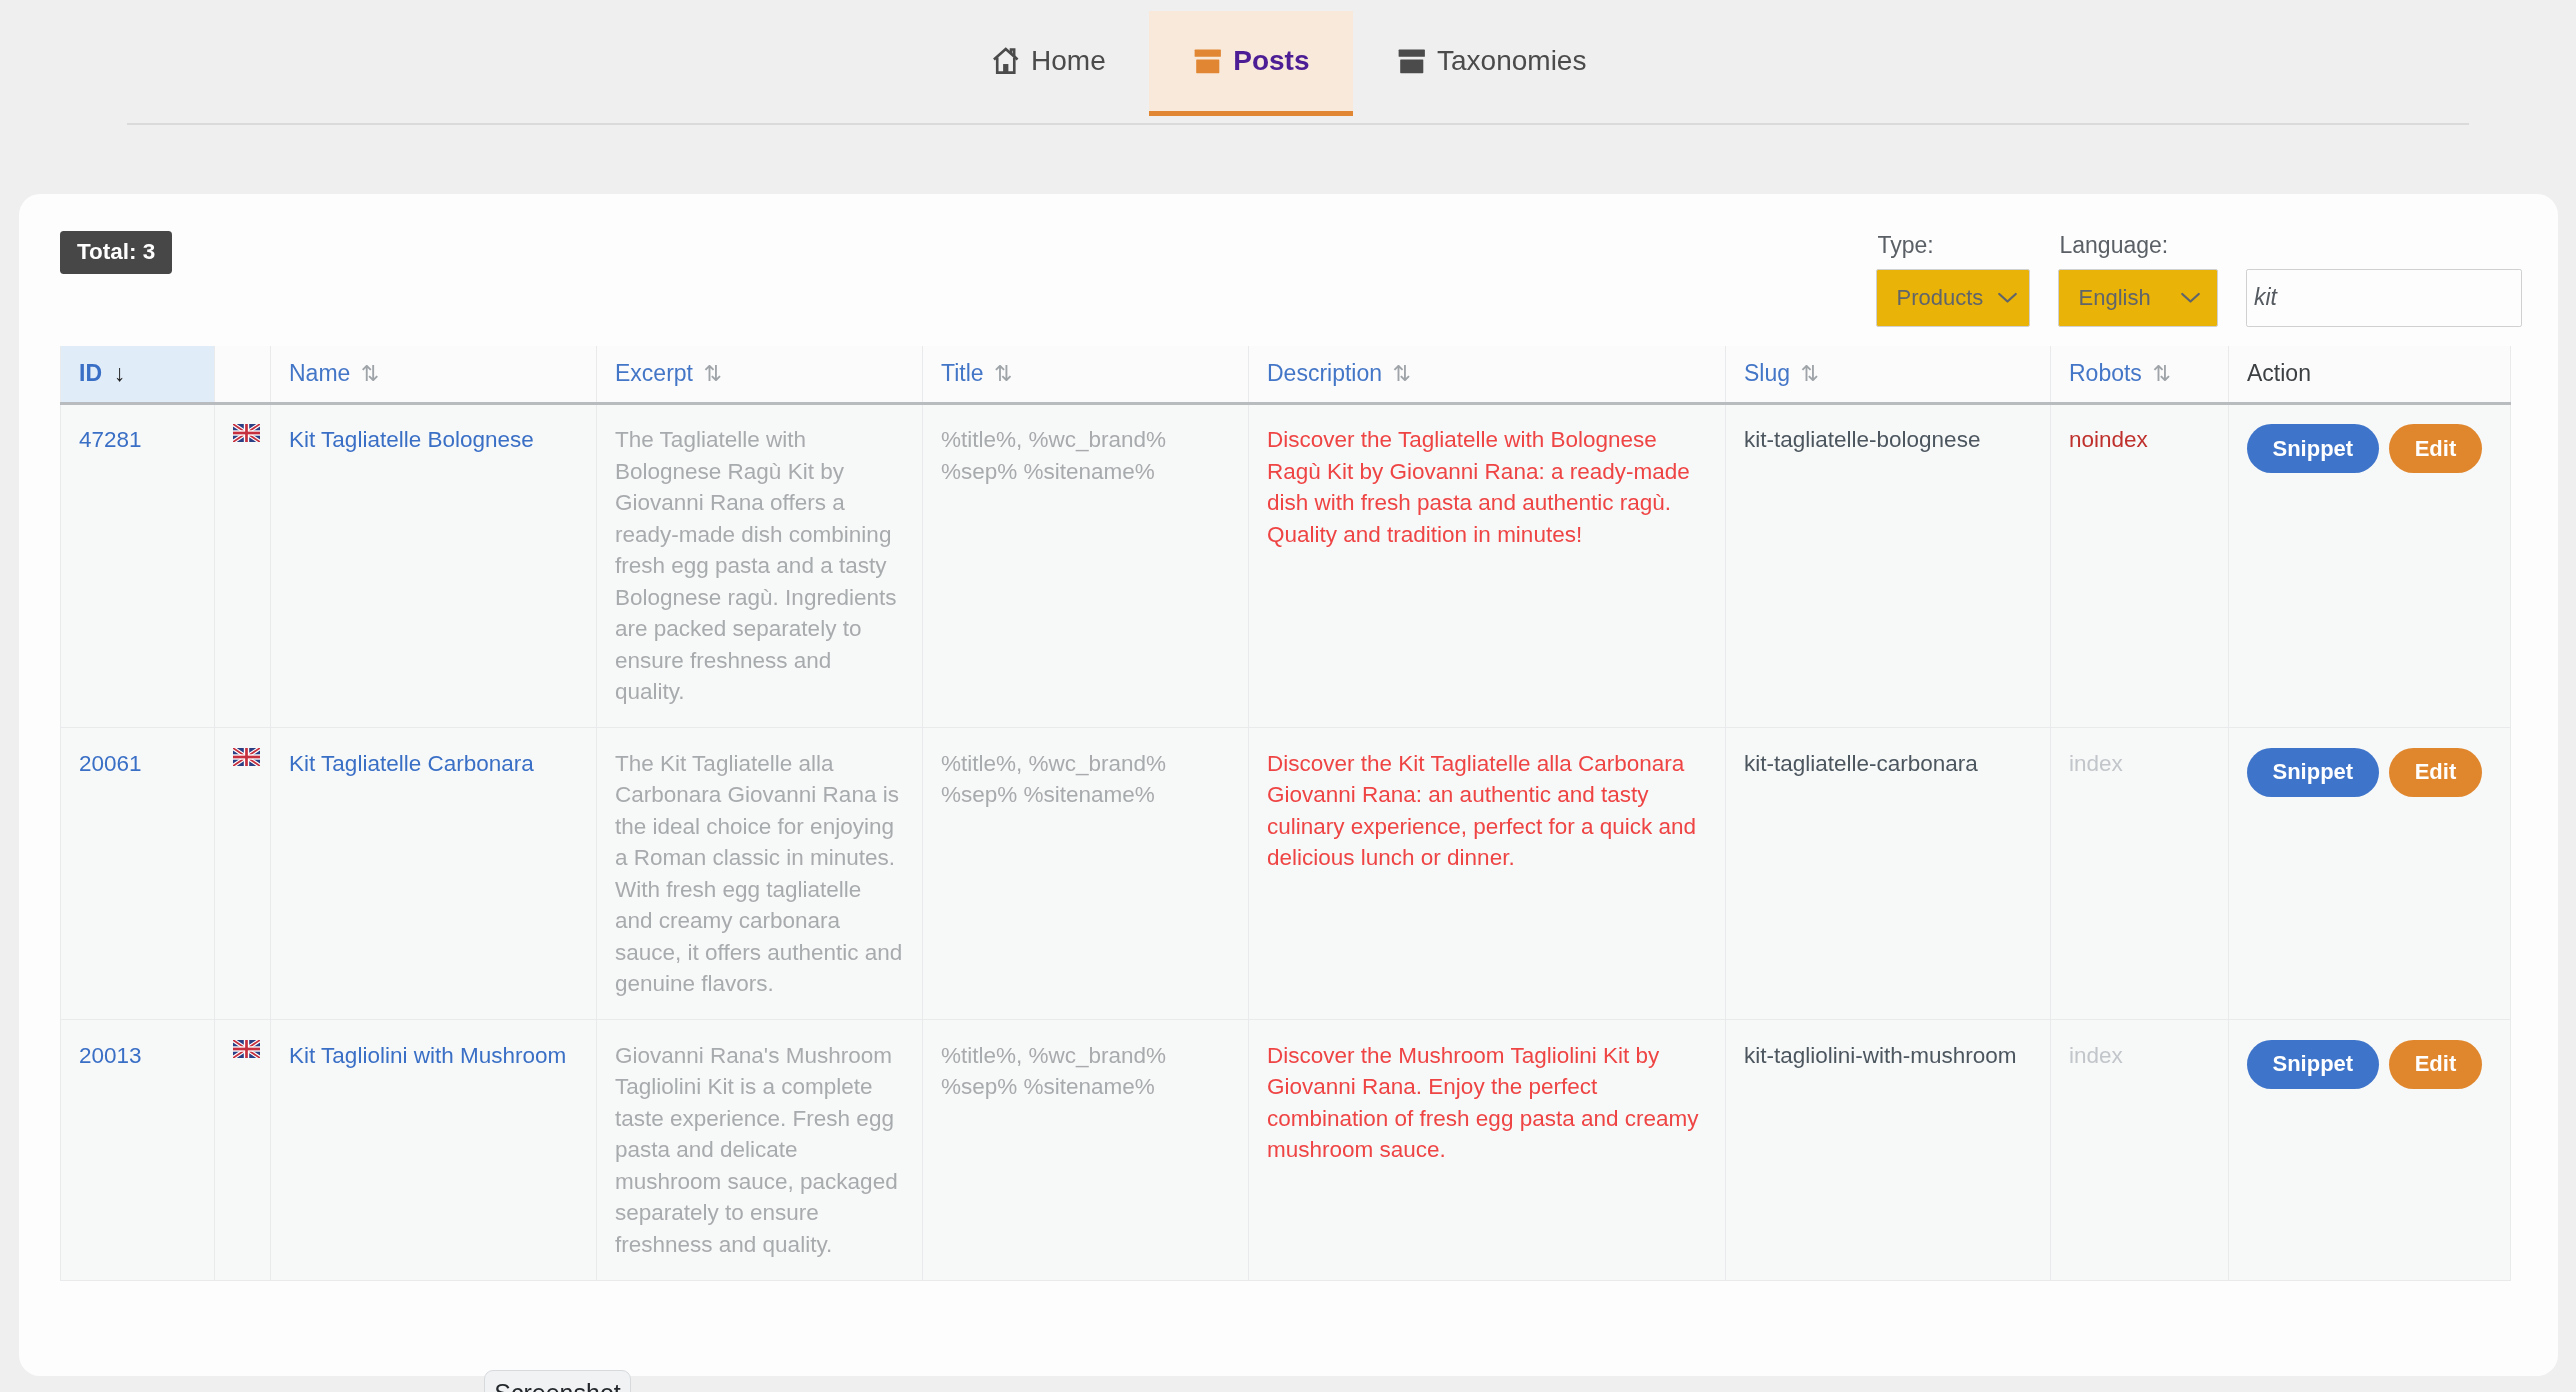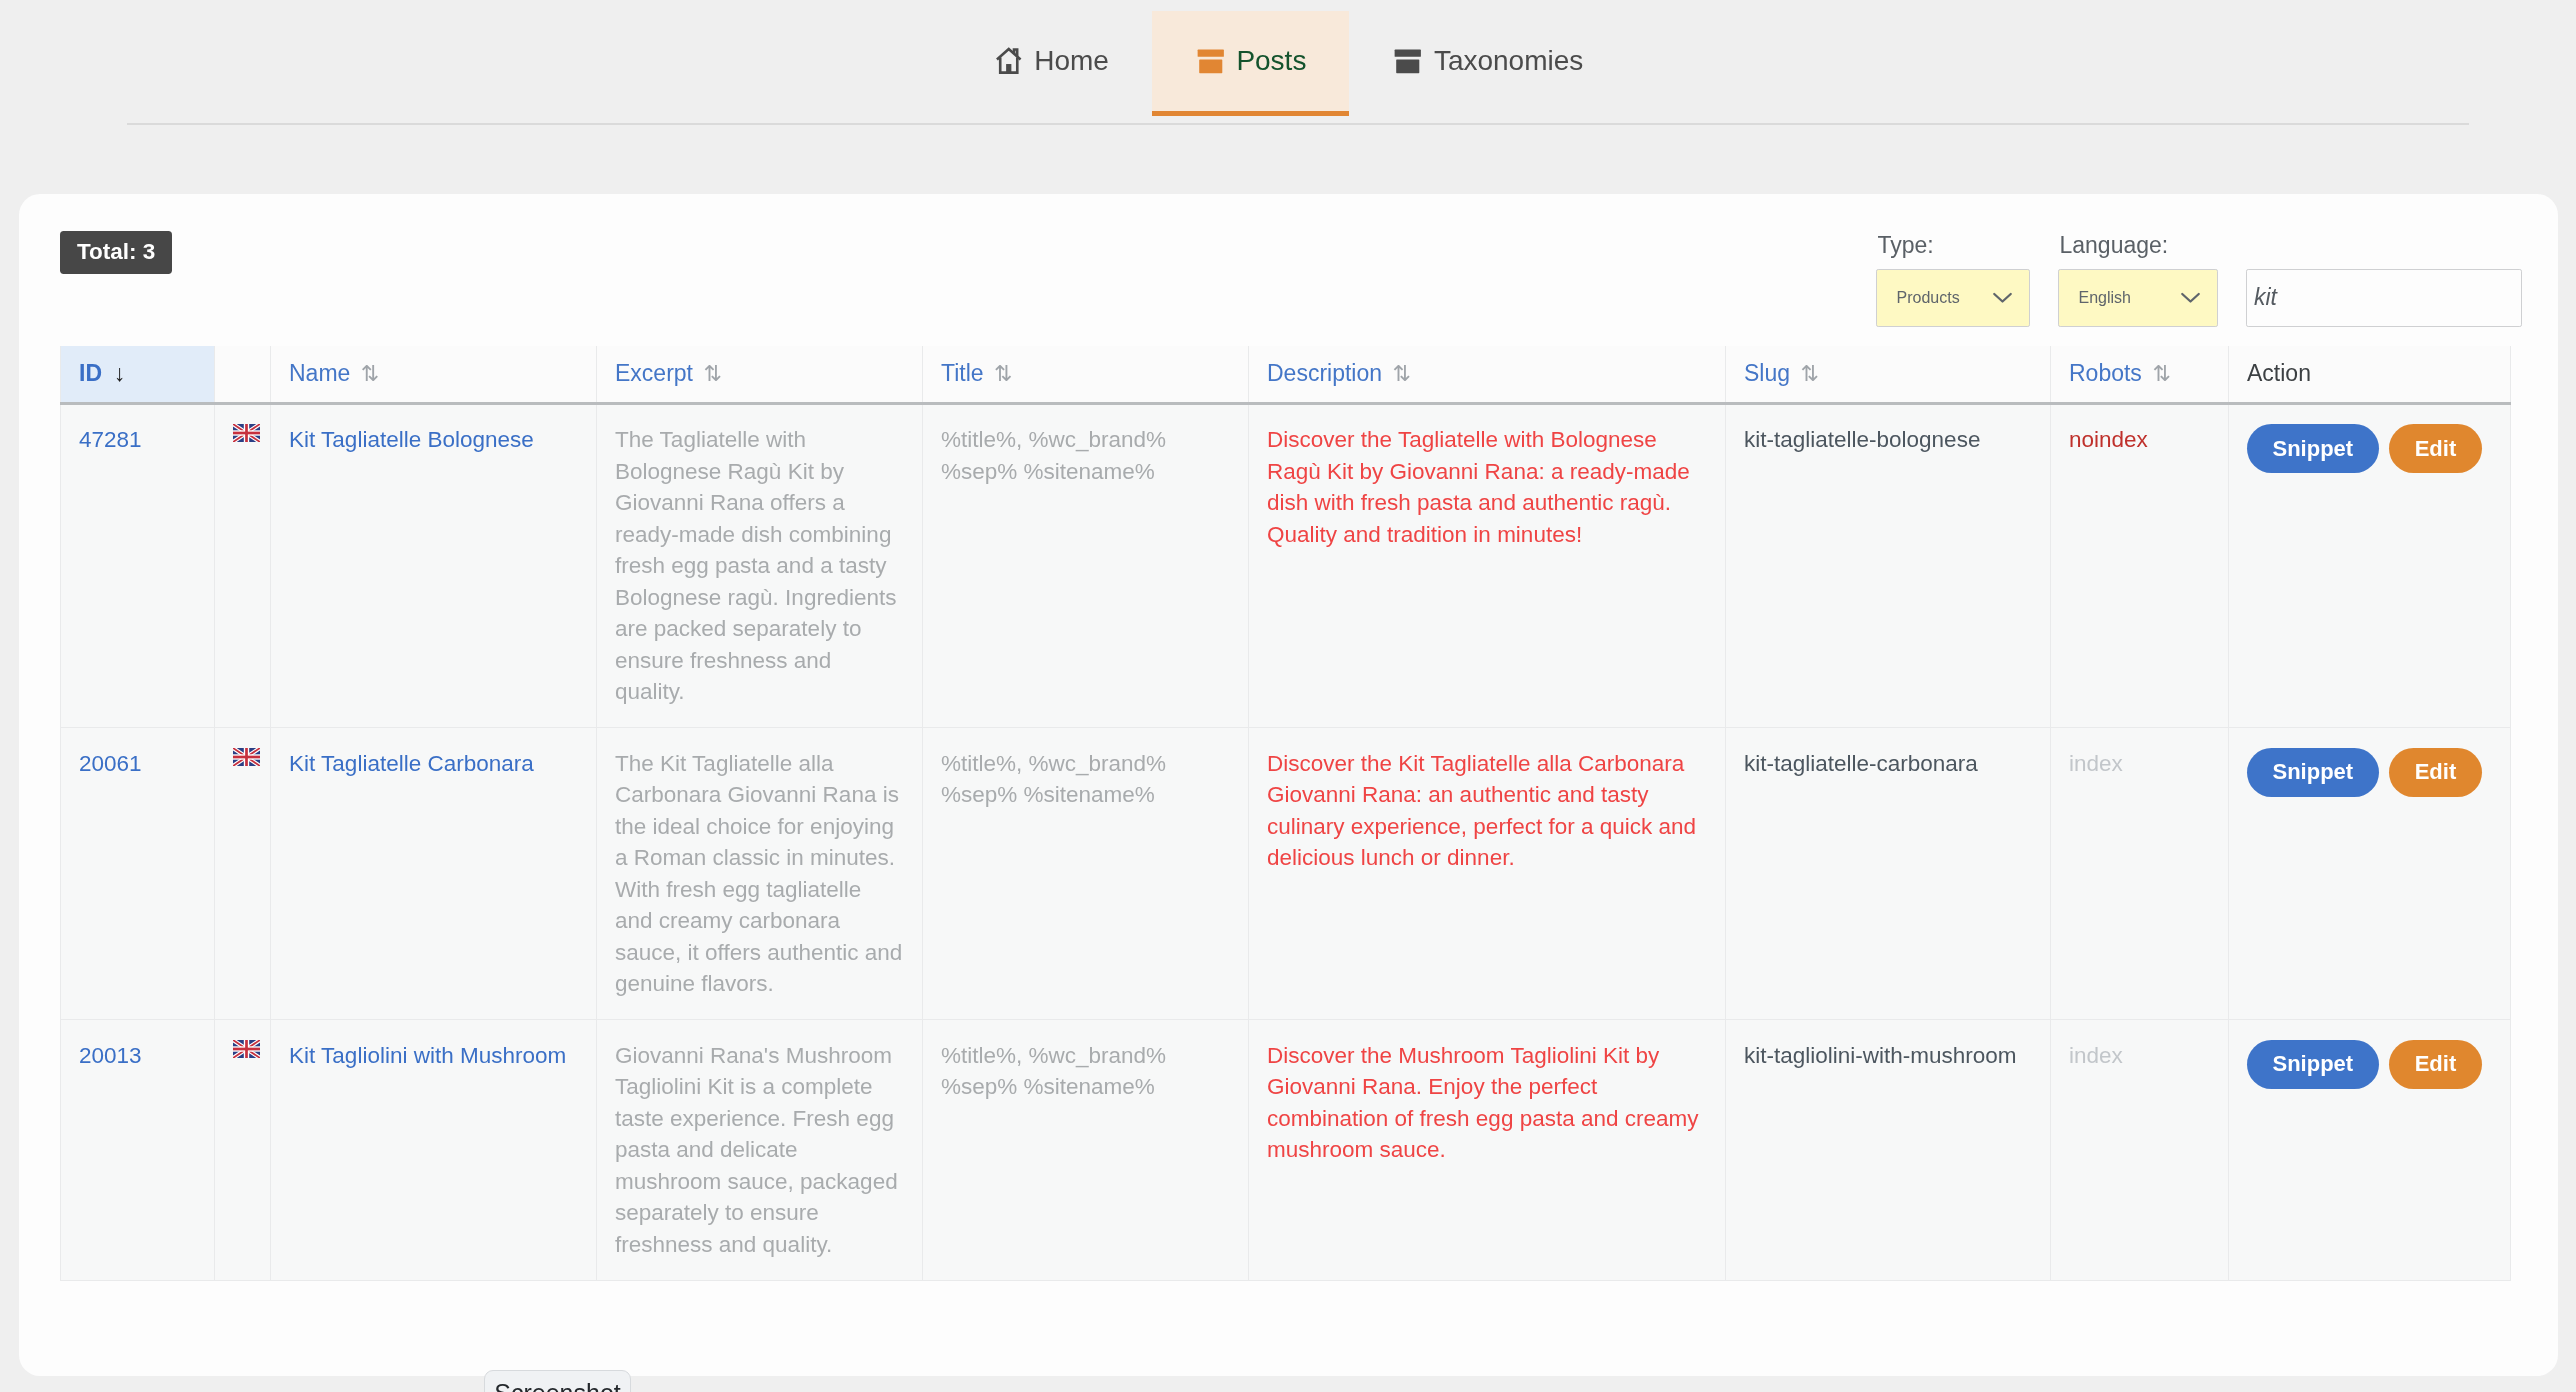--- a/index.html
+++ b/index.html
@@ -12,21 +12,21 @@
   }
 
   
   .navbar { padding-top: 10.5px; display: flex; justify-content: center; }
   .nav-item {
     display: flex; align-items: center; gap: 10px;
     padding: 0 43px; height: 105px;
     font-size: 28px; font-weight: 500; color: #4b4b4b;
     border-bottom: 5.2px solid transparent; cursor: pointer;
   }
-  .nav-item.active { background: #f8e9da; border-bottom-color: #e18633; color: #14532d; }
+  .nav-item.active { background: #f8e9da; border-bottom-color: #e18633; color: #4c1d95; font-weight: bold; }
   .nav-icon { display: inline-flex; }
   .nav-icon svg { width: 31.5px; height: 31.5px; }
   .nav-divider { height: 1.5px; background: #dadada; margin: 7.5px 107px 0 127px; }
 
   
   .card {
     margin: 69px 18px 0 19px;
     background: #fdfdfd;
     border-radius: 21px;
     padding-bottom: 3px;
@@ -43,23 +43,23 @@
     font-size: 22.5px; font-weight: 700;
     padding: 10.5px 17px; border-radius: 3.7px;
     line-height: 1;
   }
   .filters { display: flex; gap: 28px; align-items: flex-start; }
   .filter-group { display: flex; flex-direction: column; }
   .filter-label { font-size: 23px; color: #5a6066; margin: 3px 0 12px 1.5px; line-height: 1; }
   .filter-label.spacer { visibility: hidden; }
   .select-box {
     height: 58px; border: 1.5px solid #cfd0d2; border-radius: 2.2px;
-    background: #fef9c3; display: flex; align-items: center;
+    background: #eab308; display: flex; align-items: center;
     justify-content: space-between; padding: 0 16.5px 0 19.5px;
-    font-size: 16px; color: #5f656b; cursor: pointer;
+    font-size: 22px; color: #5f656b; cursor: pointer;
   }
   .select-type { width: 154px; }
   .select-lang { width: 160px; }
   .chevron { display: inline-flex; margin-left: 13.5px; }
   .chevron svg { width: 21px; height: 13.5px; }
   .search-input {
     width: 276px; height: 58px;
     border: 1.5px solid #cfd0d2; border-radius: 2.2px;
     font-size: 23px; color: #555b61; padding: 0 7px;
     background: #fdfdfd; outline: none;

